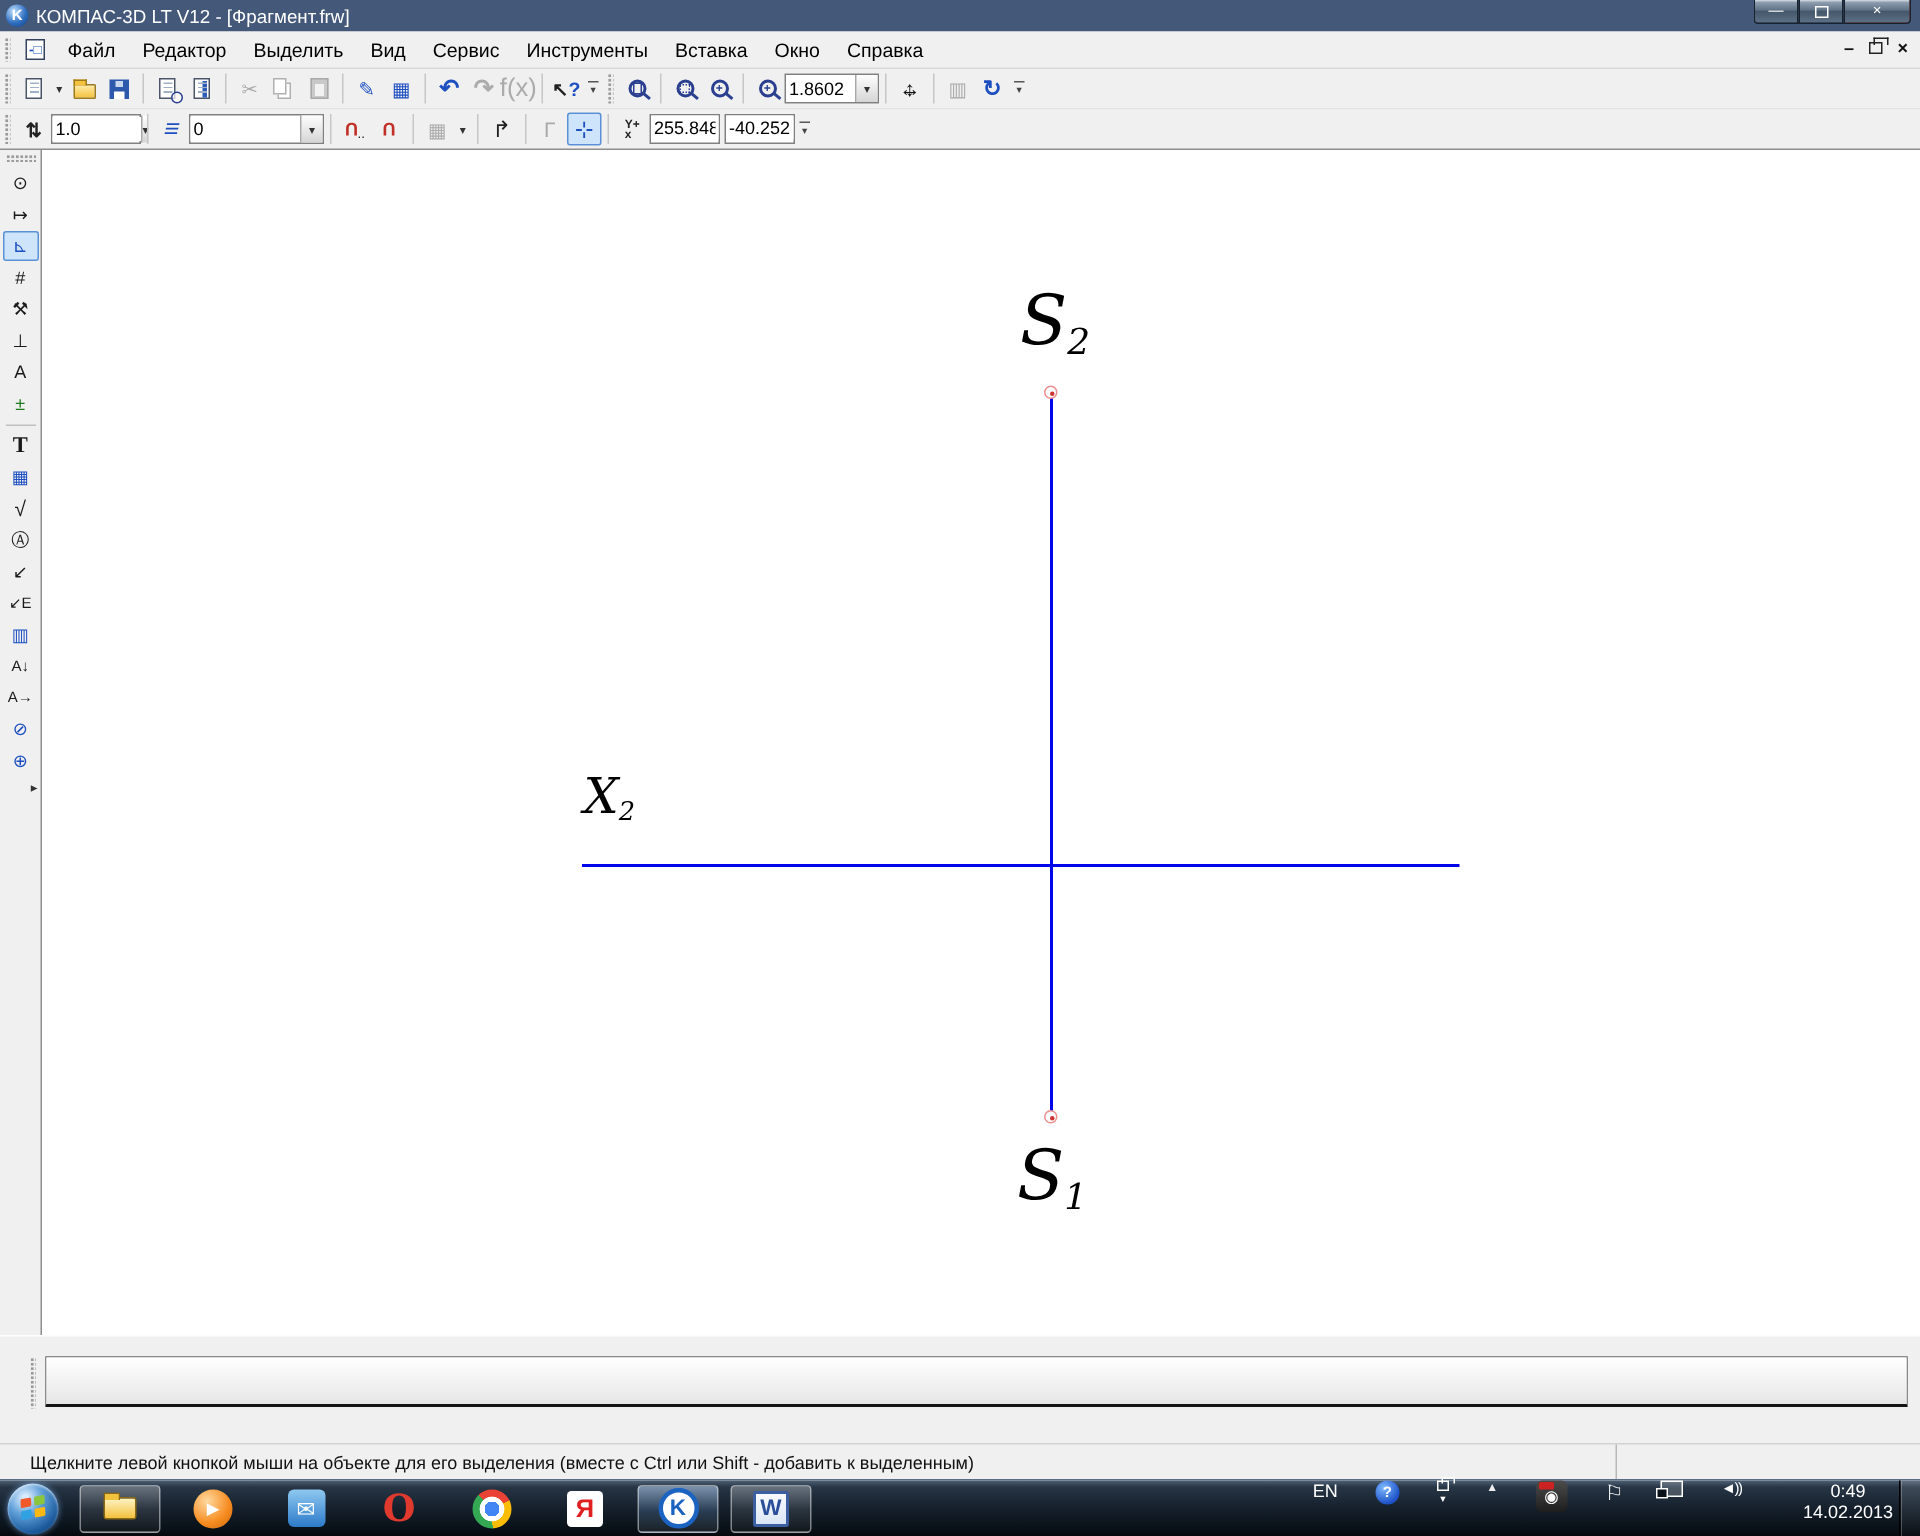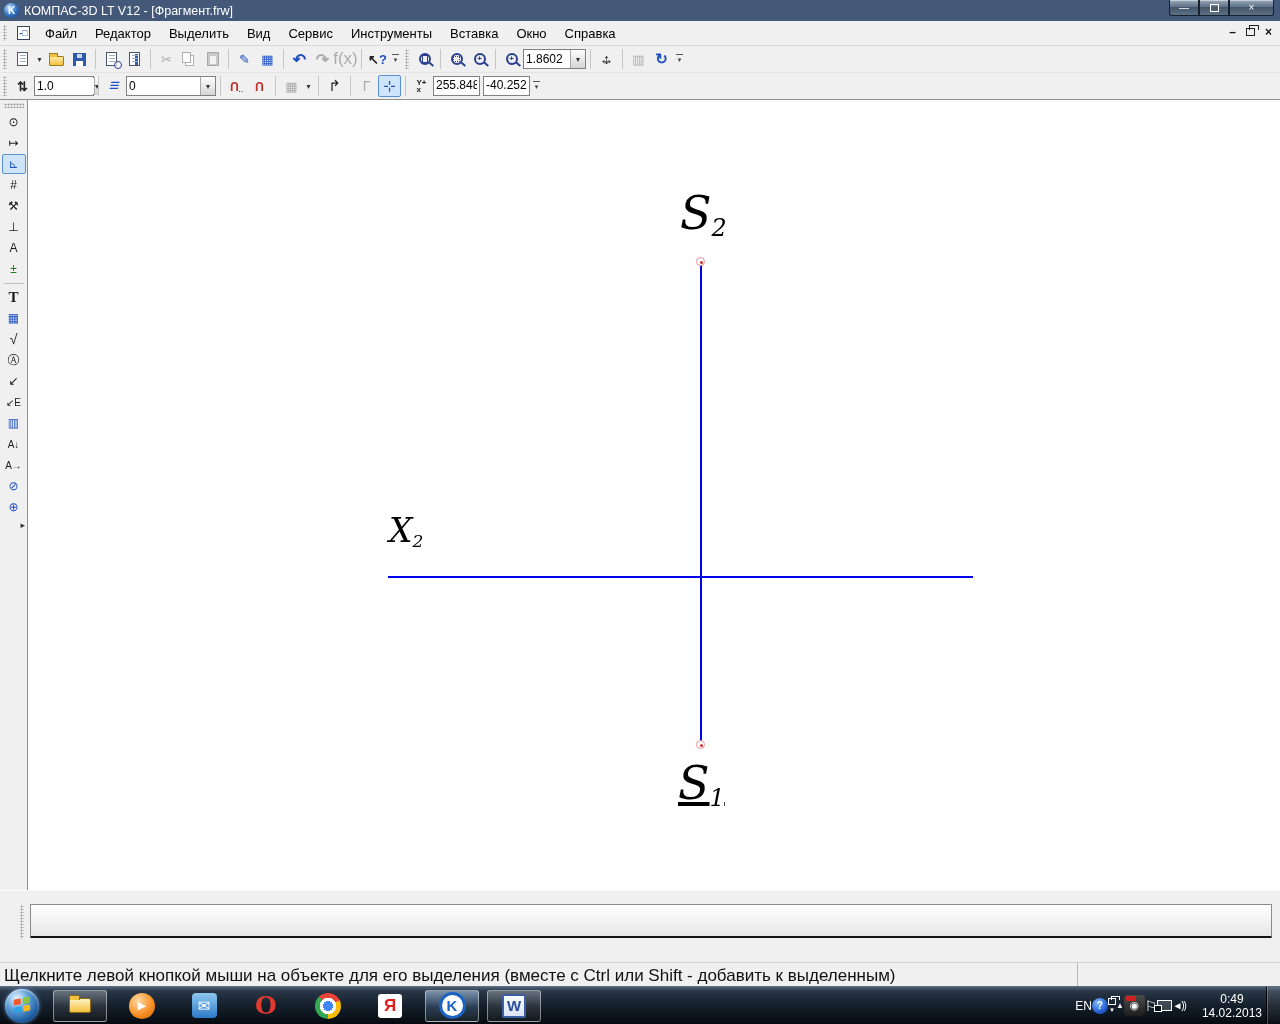--- a/index.html
+++ b/index.html
@@ -102,31 +102,31 @@
   .lexp { font-size:9px; color:#333; margin-top:2px; align-self:flex-end; margin-right:2px; }
   
   .canvas { position:absolute; left:28px; top:100px; width:1252px; height:790px; background:#fff; }
   .vline { position:absolute; left:672px; top:162px; width:2px; height:483px; background:#0004e8; }
   .hline { position:absolute; left:360px; top:476px; width:585px; height:2px; background:#0004e8; }
   .pt { position:absolute; width:9px; height:9px; border:1px solid #ec8f8f; border-radius:50%; background:#fff; }
   .pt::after { content:""; position:absolute; left:2.5px; top:2.5px; width:3px; height:3px; background:#cf3434; border-radius:50%; }
   .dlabel { position:absolute; font-family:"DejaVu Serif", serif; font-style:italic; color:#000; line-height:1; }
   .dlabel .sub { font-size:0.52em; vertical-align:-0.28em; }
   .lbl-s2 { left:652px; top:90px; font-size:46px; }
-  .lbl-s1 { left:650px; top:660px; font-size:46px;text-decoration:underline; }
+  .lbl-s1 { left:650px; top:660px; font-size:46px; }
   .lbl-x12 { left:361px; top:414px; font-size:33px; }
   
   .msgpanel { position:absolute; left:0; right:0; bottom:62px; height:72px; background:#f0f0f0; border-top:1px solid #fdfdfd; }
   .msg-grip { position:absolute; left:20px; top:14px; width:4px; height:34px;
     background-image:radial-gradient(#9a9a9a 0.9px, transparent 1.1px); background-size:3px 3px; }
   .msg-field { position:absolute; left:30px; right:8px; top:13px; height:34px;
     background:linear-gradient(#ffffff,#e6e6e6); border:1px solid #8a8a8a; border-bottom:2px solid #141414; border-radius:1px; }
   
   .statusbar { position:absolute; left:0; right:0; bottom:38px; height:24px; background:#f0f0f0;
-    border-top:1px solid #d2d2d2; display:flex; align-items:flex-end; font-size:17px; color:#111; padding-left:4px; }
+    border-top:1px solid #d2d2d2; display:flex; align-items:center; font-size:12px; color:#111; padding-left:20px; }
   .status-right { position:absolute; right:0; top:0; width:203px; height:100%; border-left:1px solid #b8b8b8; }
   
   .taskbar { position:absolute; left:0; right:0; bottom:0; height:38px;
     background:linear-gradient(180deg,#4e6075 0%,#273545 12%,#15202c 50%,#0a1219 85%,#05090d 100%);
     border-top:1px solid #5a6e83; display:flex; align-items:center; color:#fff; }
   .start-orb { width:34px; height:34px; border-radius:50%; margin-left:5px;
     background:radial-gradient(circle at 35% 28%, #d9ecff 5%, #5f9fd8 35%, #1d5b9e 70%, #0b2f55);
     box-shadow:0 0 4px rgba(130,190,255,.6), inset 0 1px 2px rgba(255,255,255,.7);
     display:flex; align-items:center; justify-content:center; }
   .flag { width:16px; height:15px; display:grid; grid-template-columns:7px 7px; grid-template-rows:6px 6px; gap:1.5px;
@@ -151,21 +151,21 @@
   .chrome { position:relative; width:26px; height:26px; border-radius:50%;
     background:conic-gradient(from -45deg, #ea4335 0 30%, #fbbc05 30% 62%, #34a853 62% 100%); }
   .chrome::before { content:""; position:absolute; inset:0; border-radius:50%;
     background:radial-gradient(circle, #4286f5 0 5px, #fff 5px 8px, transparent 8.5px); }
   .yandexico { width:24px; height:24px; background:#fff; border-radius:3px; color:#e02020;
     font-weight:bold; font-size:17px; display:flex; align-items:center; justify-content:center; }
   .kompasico { width:27px; height:27px; border-radius:50%; background:#fff; border:3px solid #1b63c0;
     color:#1b63c0; font-weight:bold; font-size:15px; display:flex; align-items:center; justify-content:center; }
   .wordico { width:24px; height:24px; background:linear-gradient(#f8fbff,#dbe6f5); border:2px solid #3b5fa0; border-radius:2px;
     color:#2b4e9b; font-weight:bold; font-size:15px; display:flex; align-items:center; justify-content:center; }
-  .tray { position:absolute; right:18px; top:0; height:100%; display:flex; align-items:center; gap:0; }
+  .tray { position:absolute; right:18px; top:0; height:100%; display:flex; align-items:flex-start; gap:25px; }
   .tray-lang { font-size:12px; color:#fff; }
   .tray-help { width:16px; height:16px; border-radius:50%; background:radial-gradient(circle at 35% 30%, #7db9ff, #1d52c8 70%);
     color:#fff; font-size:10px; font-weight:bold; display:flex; align-items:center; justify-content:center; }
   .tray-win { display:flex; flex-direction:column; align-items:center; gap:1px; }
   .rsq-w { position:relative; width:8px; height:7px; border:1px solid #fff; }
   .rsq-w::before { content:""; position:absolute; left:2px; top:-3px; width:7px; height:3px; border:1px solid #fff; border-bottom:none; }
   .tray-up { font-size:8px; color:#eee; }
   .steam { position:relative; width:21px; height:21px; border-radius:4px; background:linear-gradient(#4c4c4c,#1d1d1d);
     color:#fff; font-size:11px; display:flex; align-items:center; justify-content:center; }
   .steam::after { content:""; position:absolute; top:1px; left:2px; width:10px; height:5px; background:#c22; border-radius:1px; }

